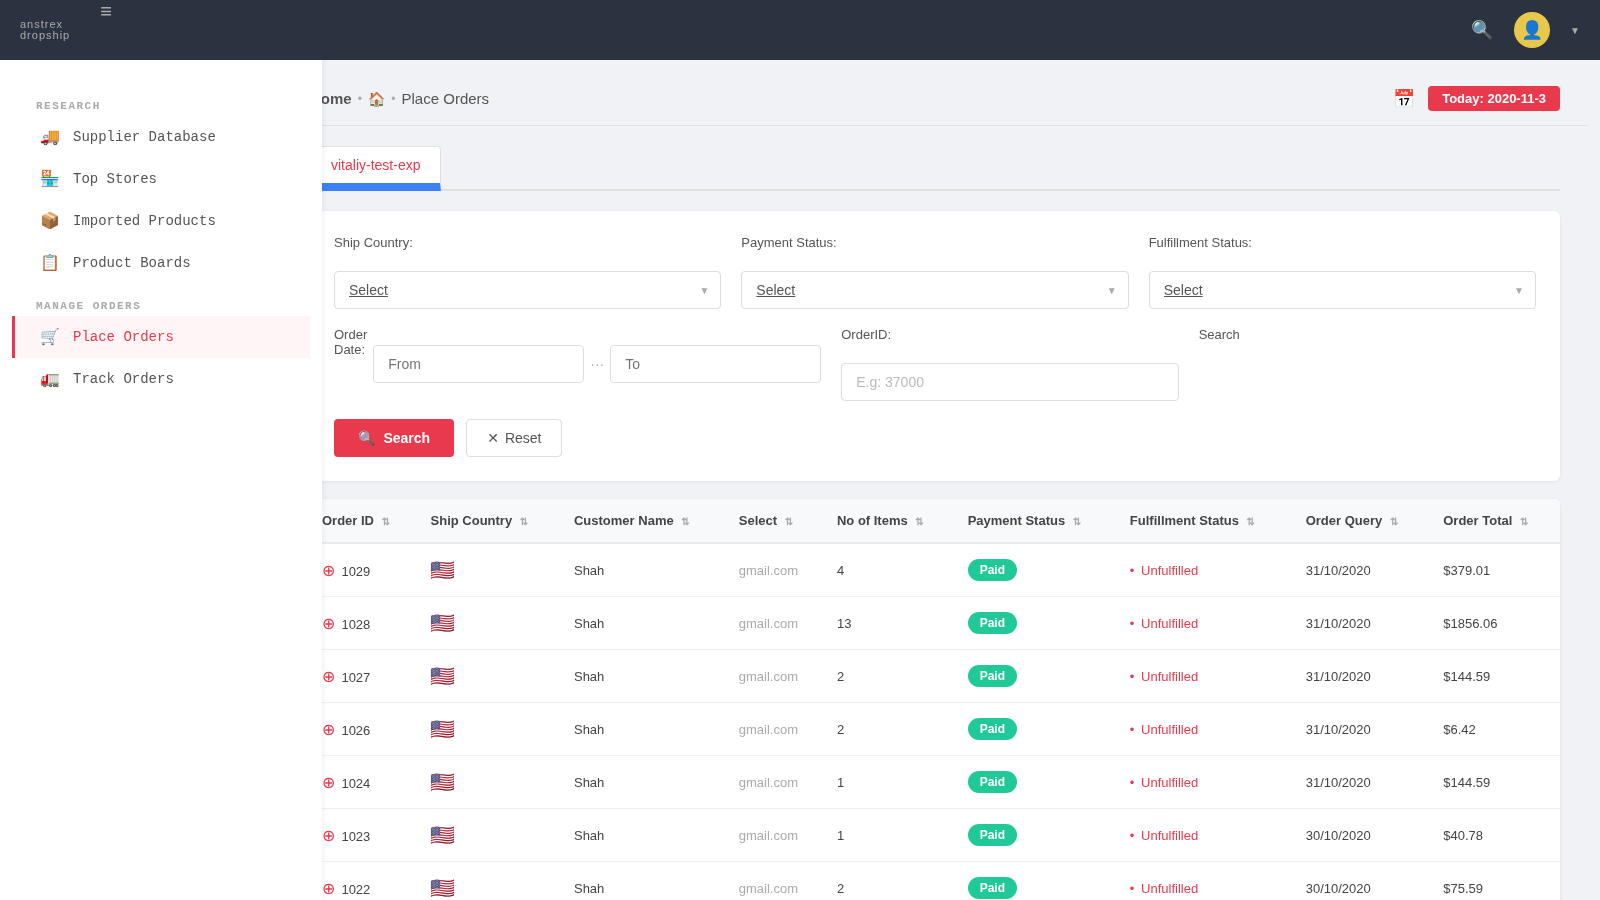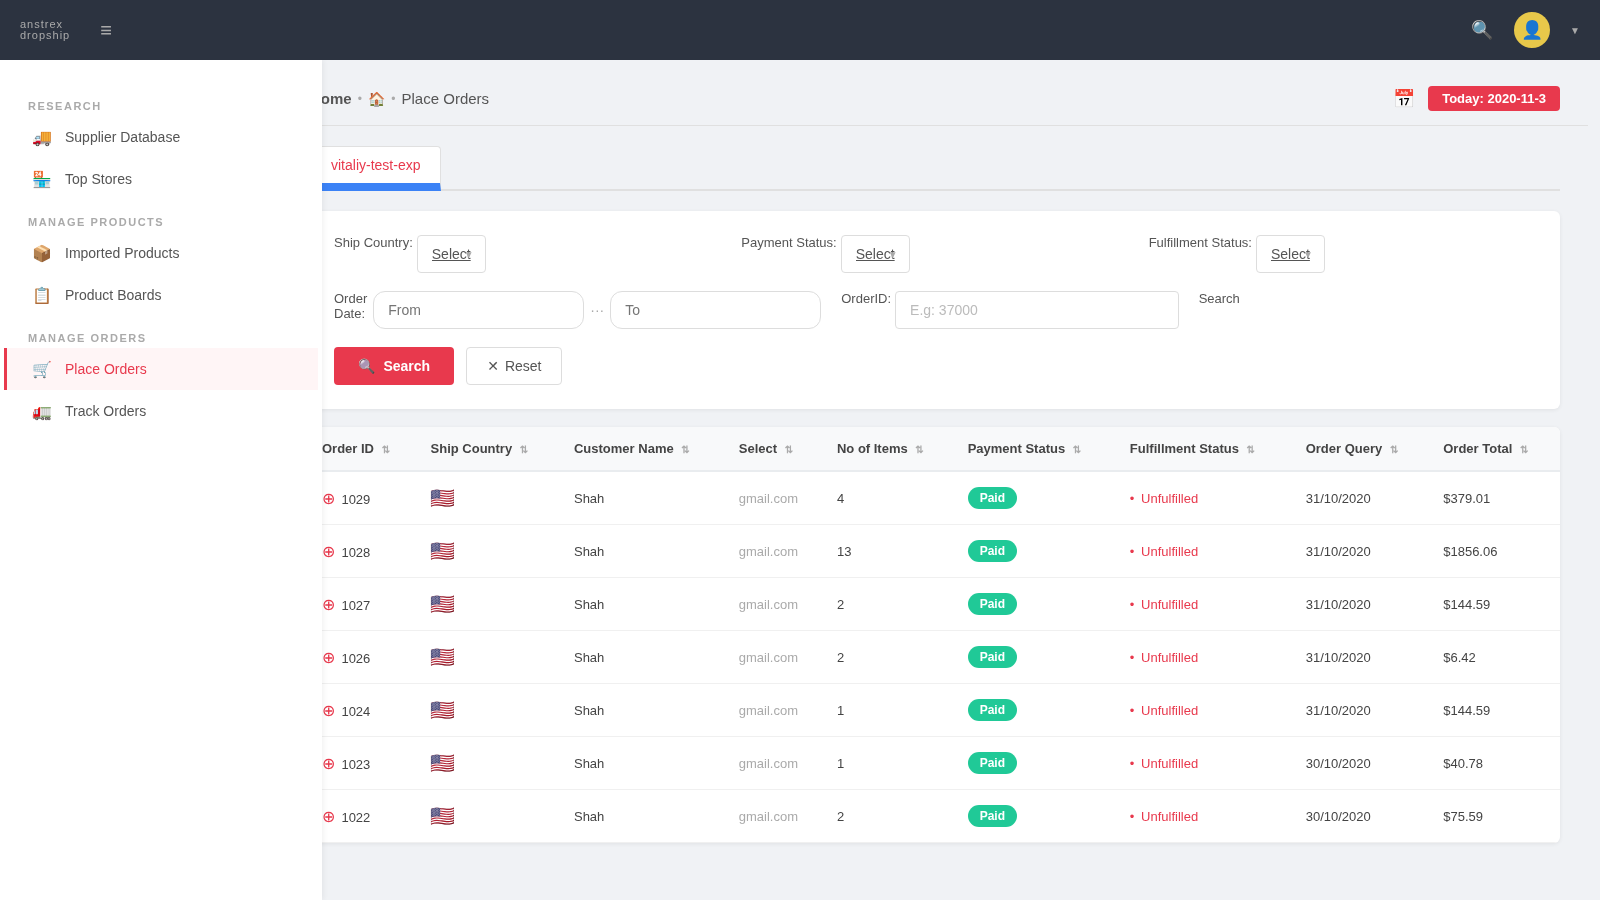--- a/index.html
+++ b/index.html
@@ -3,21 +3,20 @@
   <meta charset="utf-8">
   <style>
     * { box-sizing: border-box; margin: 0; padding: 0; }
     body { font-family: 'Segoe UI', Arial, sans-serif; background: #f0f2f5; color: #333; font-size: 14px; }
 
     
     .topnav {
       background: #2c3340;
       height: 60px;
       display: flex;
-      align-items: center;
       padding: 0 20px;
       position: fixed;
       top: 0; left: 0; right: 0;
       z-index: 100;
     }
     .logo-area {
       display: flex;
       align-items: center;
       gap: 8px;
     }
@@ -66,22 +65,23 @@
     }
 
     
     .sidebar {
       width: 322px;
       background: #fff;
       min-height: calc(100vh - 60px);
       position: fixed;
       left: 0;
       top: 60px;
-      padding: 24px 4px;
+      padding: 24px 12px;
       box-shadow: 2px 0 5px rgba(0,0,0,0.05);
+      font-family: Liberation Mono, monospace;
     }
     .sidebar-section-label {
       font-size: 11px;
       font-weight: 700;
       color: #aaa;
       letter-spacing: 1.5px;
       padding: 8px 24px 4px;
       margin-top: 8px;
     }
     .sidebar-item {
@@ -184,22 +184,22 @@
       box-shadow: 0 1px 4px rgba(0,0,0,0.07);
     }
     .filter-row {
       display: flex;
       gap: 20px;
       margin-bottom: 18px;
     }
     .filter-group {
       flex: 1;
       display: flex;
-      flex-direction: row;
-      gap: 4px;
+      flex-direction: column;
+      gap: 21px;
     }
     .filter-label {
       font-size: 13px;
       color: #555;
       font-weight: 500;
     }
     .filter-select {
       width: 100%;
       padding: 10px 14px;
       border: 1px solid #ddd;
@@ -230,21 +230,21 @@
     }
     .date-range-inputs {
       display: flex;
       align-items: center;
       gap: 4px;
     }
     .date-from, .date-to {
       flex: 1;
       padding: 10px 14px;
       border: 1px solid #ddd;
-      border-radius: 12px;
+      border-radius: 4px;
       font-size: 14px;
       color: #bbb;
       outline: none;
     }
     .date-dots {
       color: #aaa;
       font-size: 14px;
       padding: 0 2px;
     }
     .btn-search {
@@ -369,21 +369,20 @@
     <div class="sidebar-section-label">RESEARCH</div>
     <div class="sidebar-item">
       <span class="sidebar-icon">🚚</span>
       <span class="sidebar-label">Supplier Database</span>
     </div>
     <div class="sidebar-item">
       <span class="sidebar-icon">🏪</span>
       <span class="sidebar-label">Top Stores</span>
     </div>
 
-    <div class="sidebar-section-label">MANAGE PRODUCTS</div>
     <div class="sidebar-item">
       <span class="sidebar-icon">📦</span>
       <span class="sidebar-label">Imported Products</span>
     </div>
     <div class="sidebar-item">
       <span class="sidebar-icon">📋</span>
       <span class="sidebar-label">Product Boards</span>
     </div>
 
     <div class="sidebar-section-label">MANAGE ORDERS</div>

